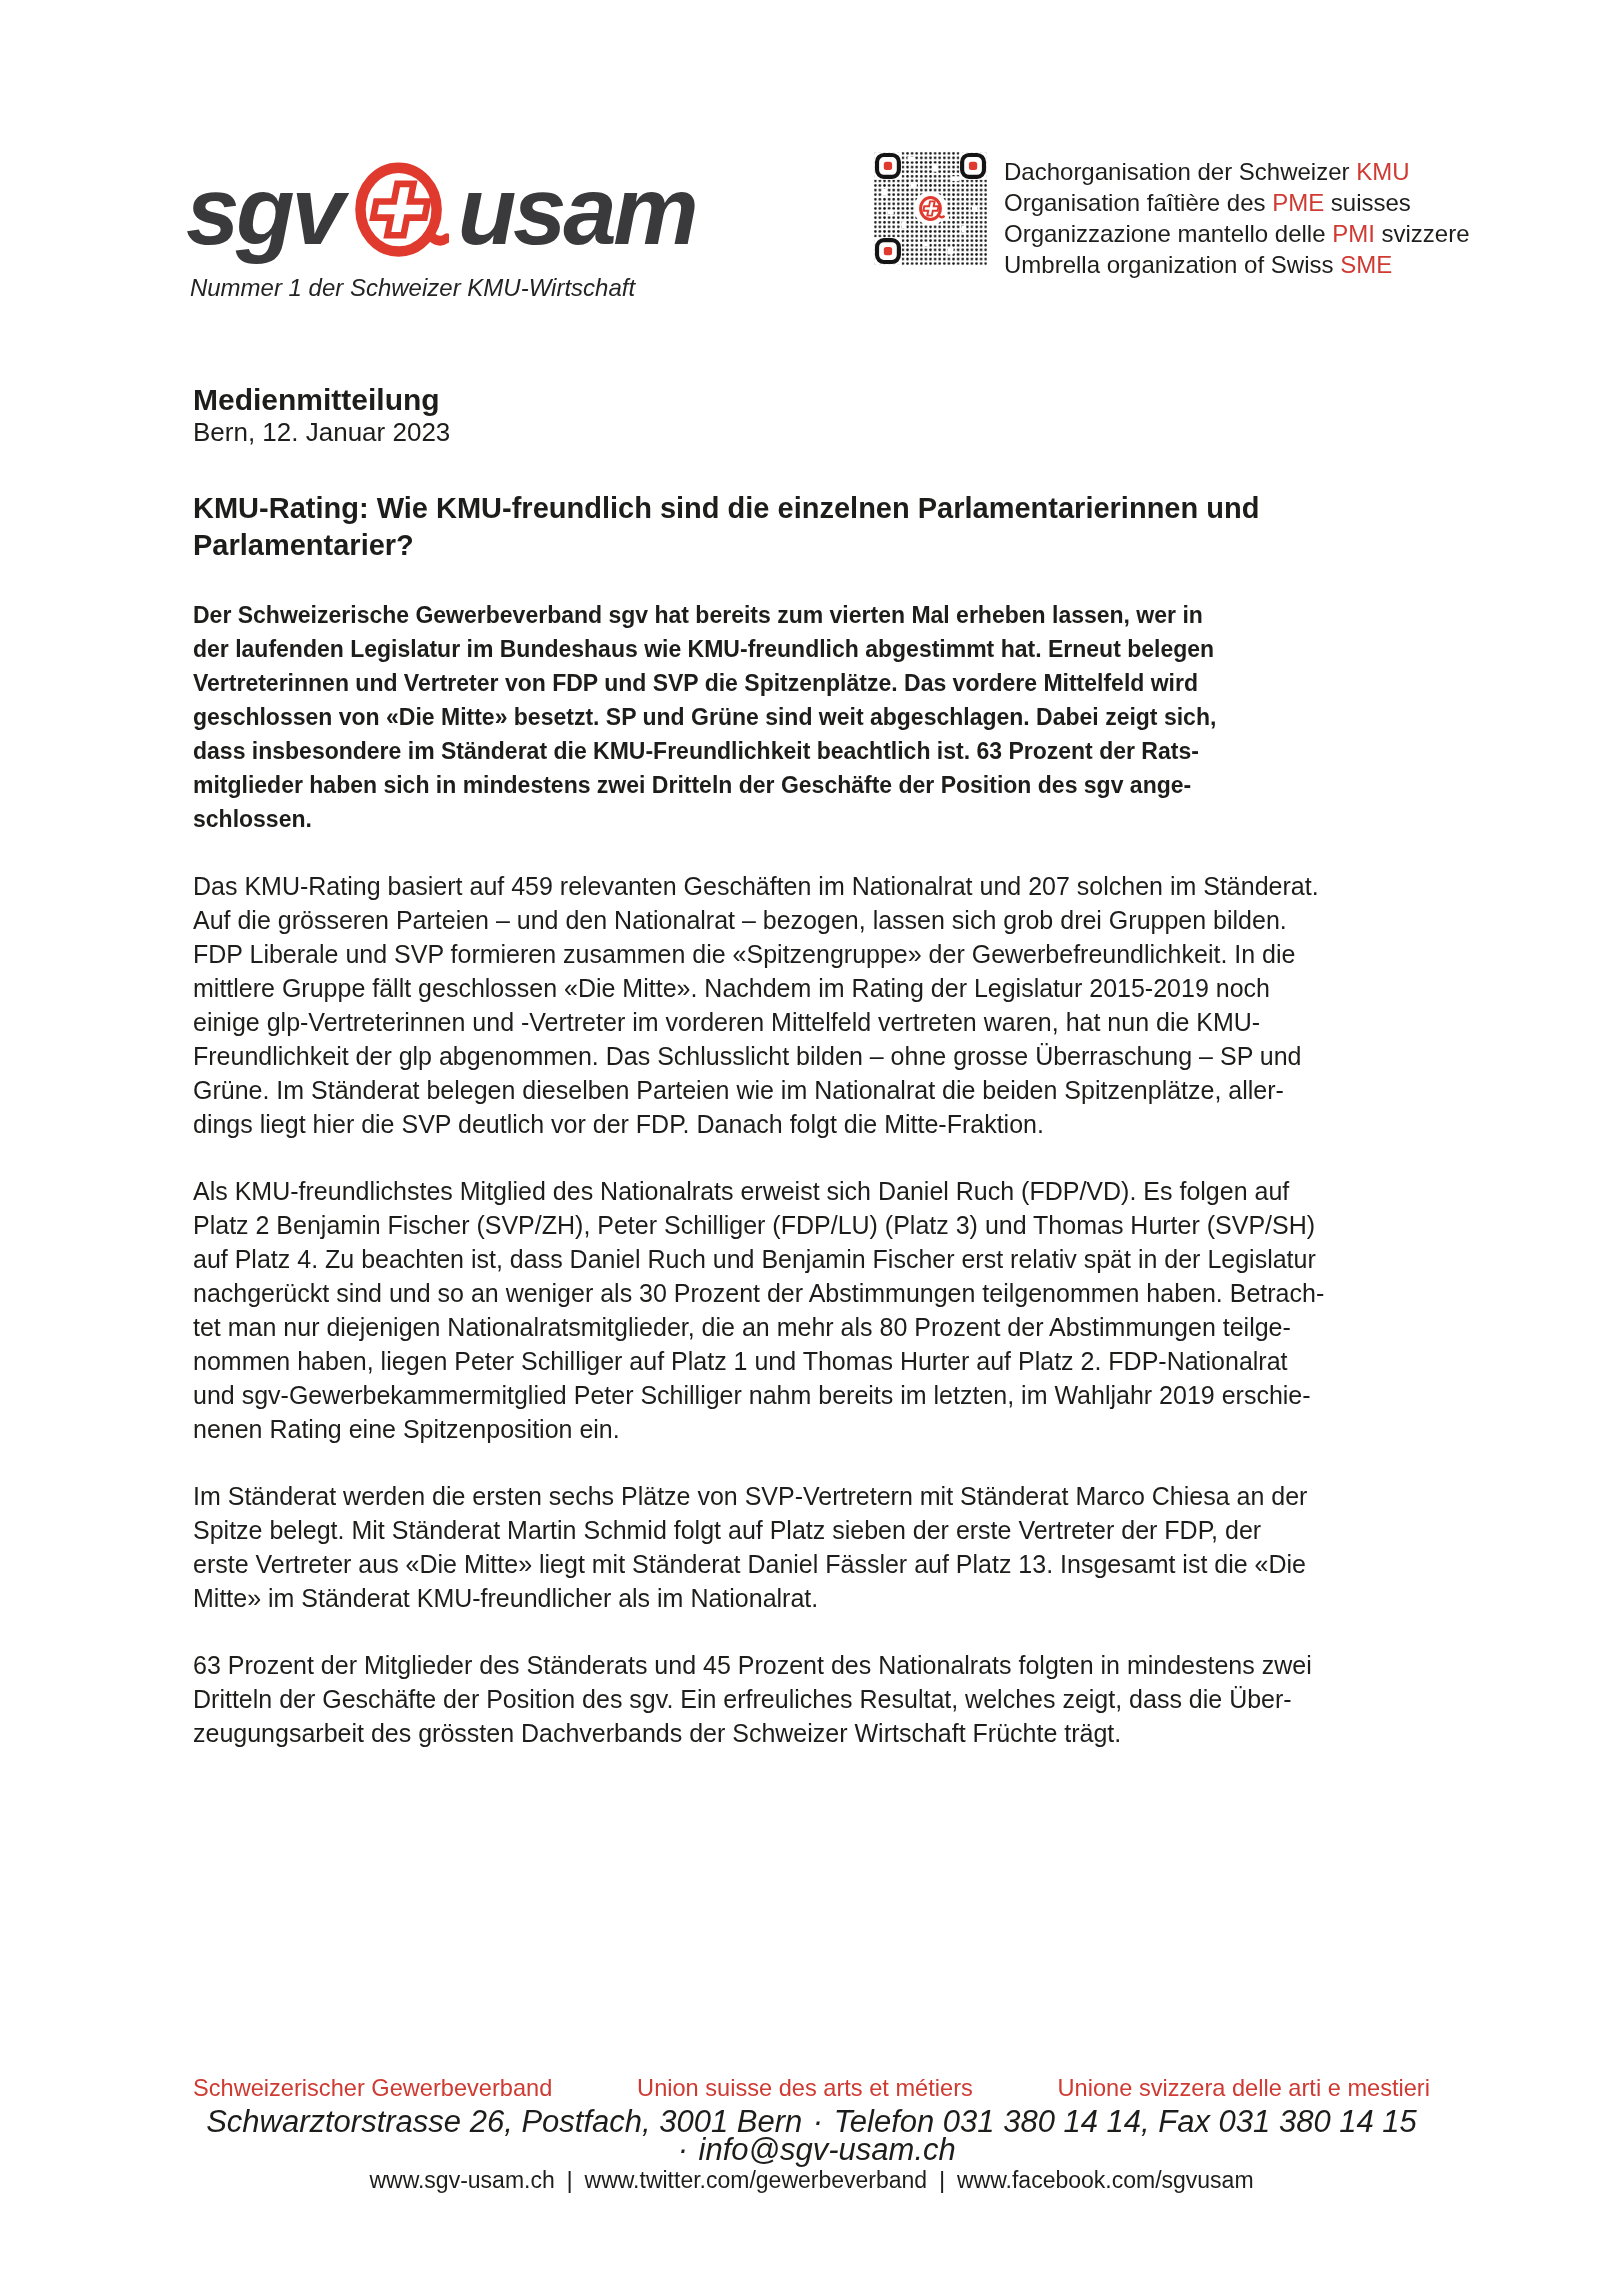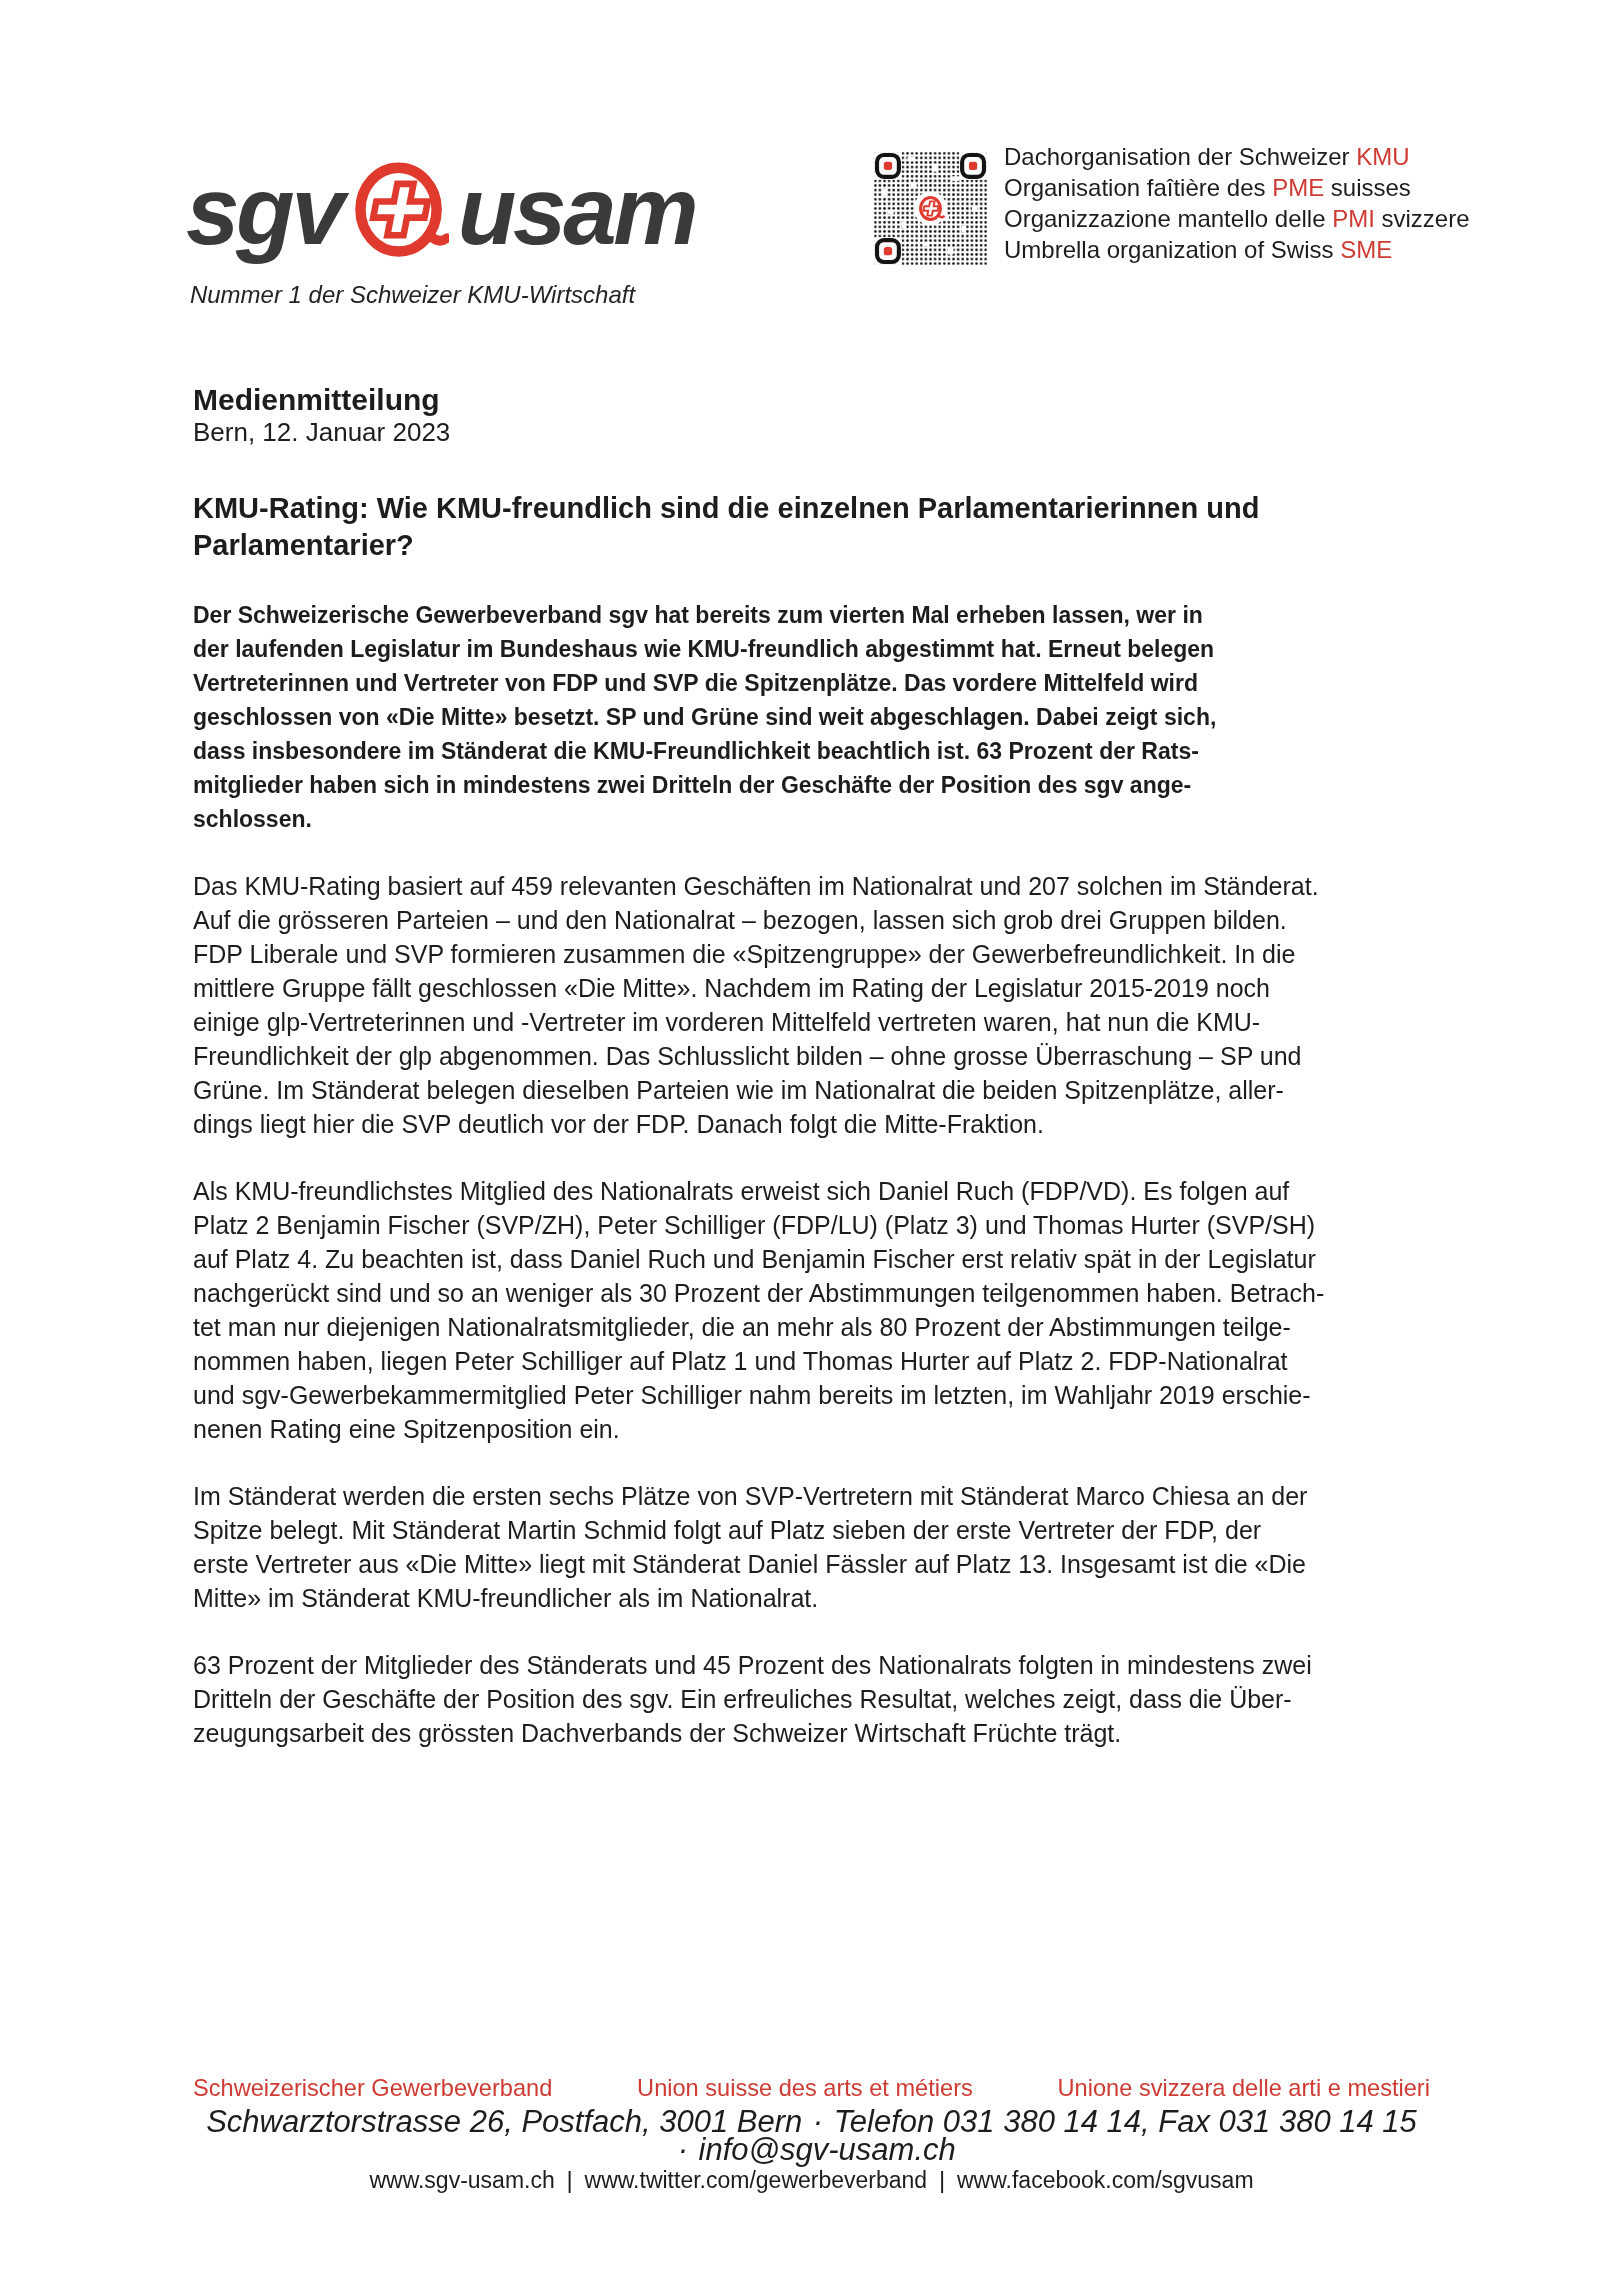--- a/index.html
+++ b/index.html
@@ -36,40 +36,40 @@
   .logo-word{
     font-style:italic;
     font-weight:bold;
     font-size:96px;
     line-height:98px;
     letter-spacing:-3.3px;
     color:var(--logo-gray,#3a3a3c);
   }
   .logo-mark{width:99px;height:103px;margin:0 2.6px;}
   .logo-tagline{
-    margin-top:19px;
+    margin-top:12px;
     margin-left:3.9px;
     font-style:italic;
     font-size:24px;
     line-height:27.5px;
     color:#242424;
   }
 
   
   .qr{
     position:absolute;
     left:873px;
     top:151px;
     width:115px;
     height:115px;
   }
   .org-block{
     position:absolute;
     left:1004px;
-    top:141px;
+    top:156px;
     font-size:24px;
     line-height:31px;
   }
   .org-line .red{color:var(--accent-red,#cf3a32);}
 
   
   .main{
     position:absolute;
     left:193px;
     top:383px;

